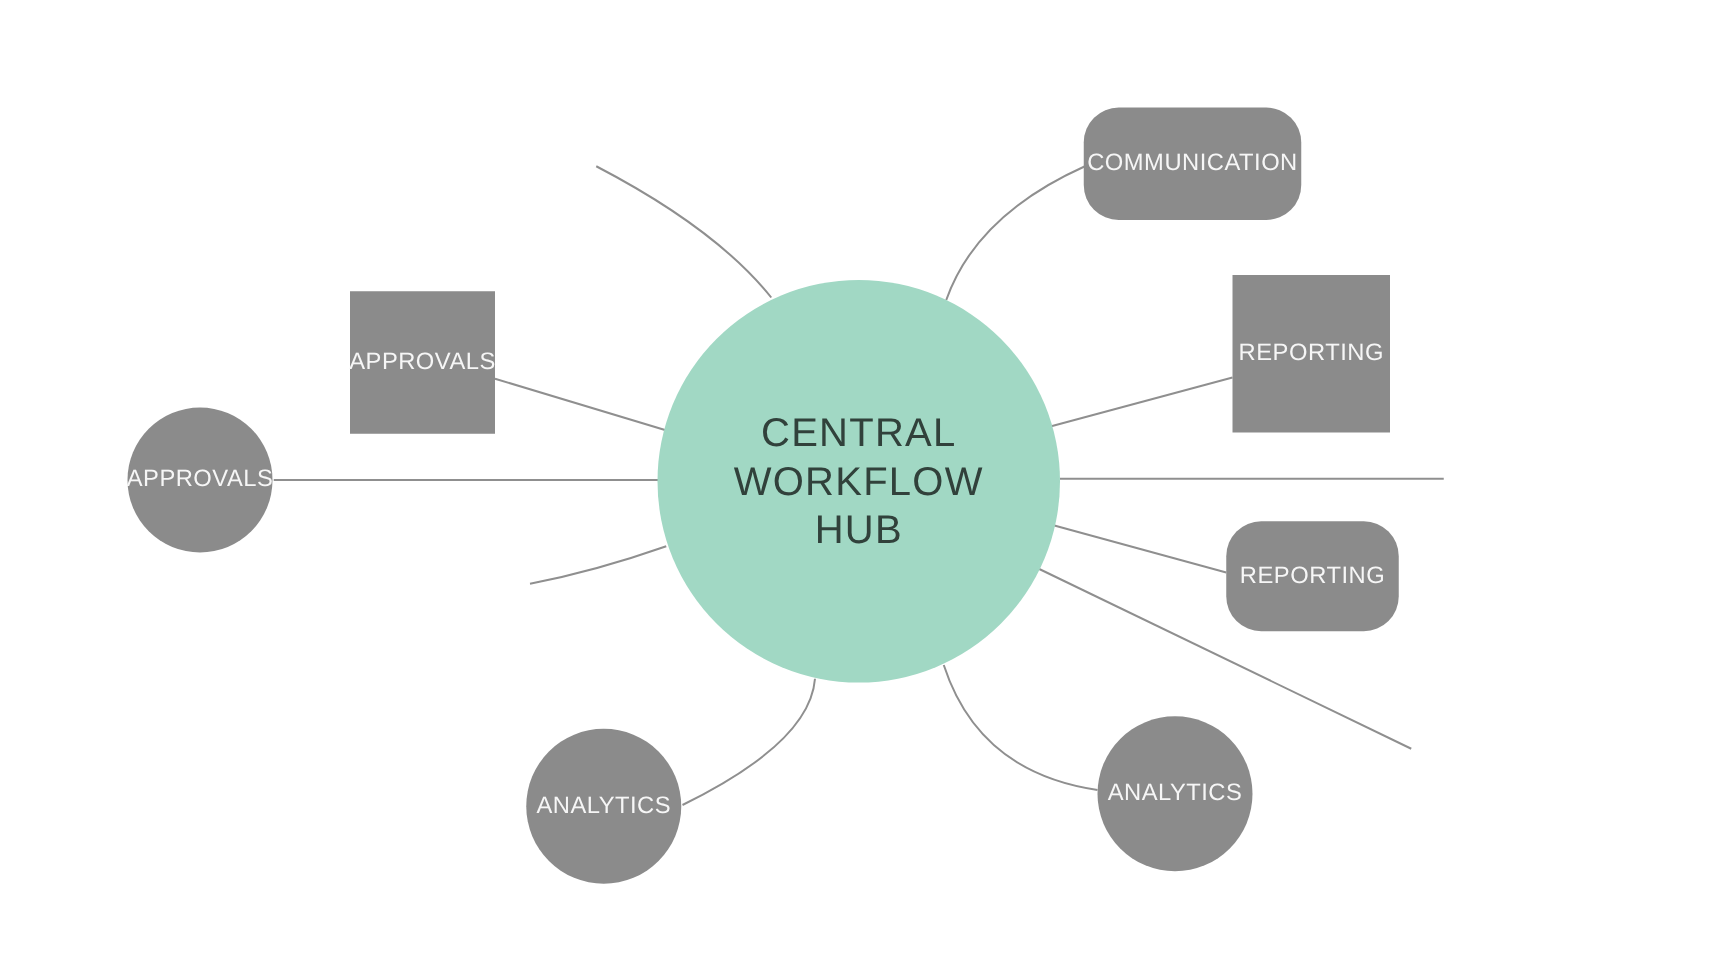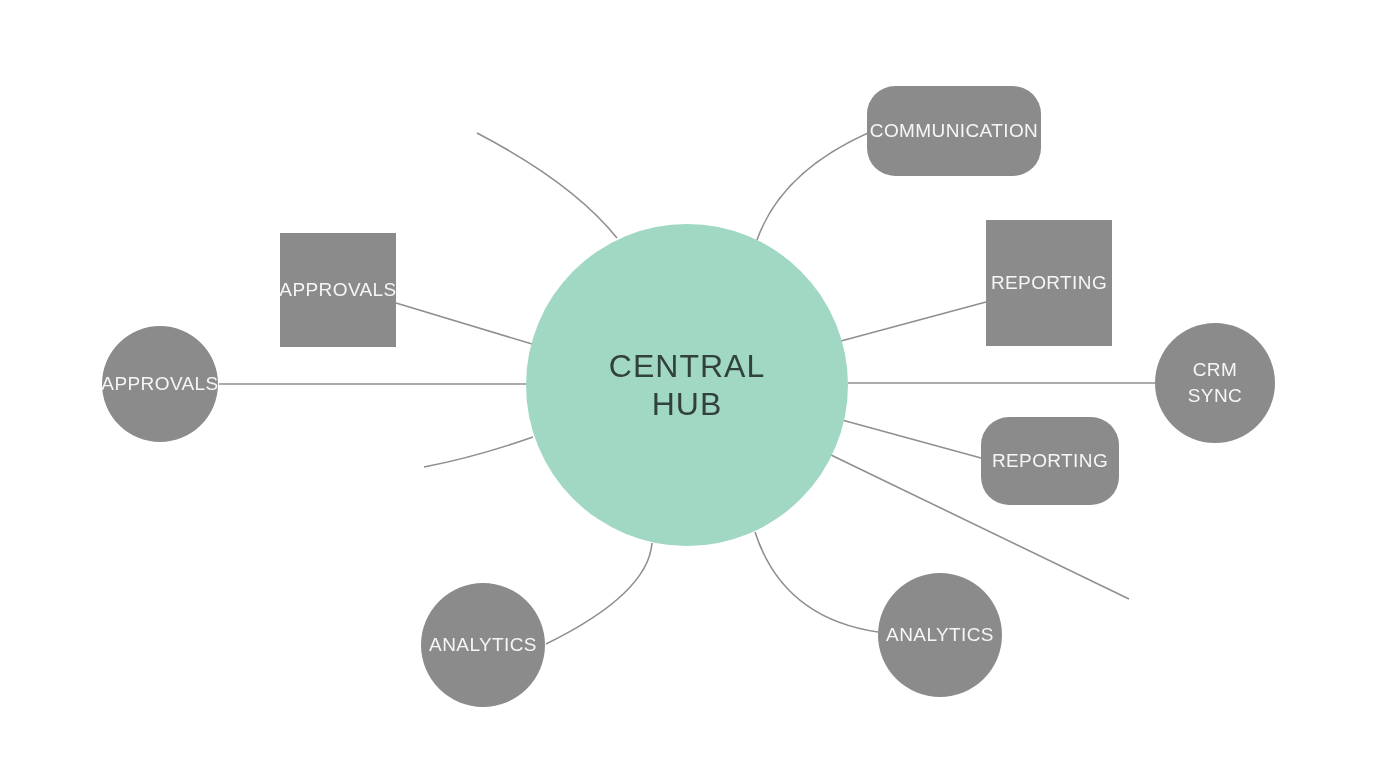--- a/index.html
+++ b/index.html
@@ -97,20 +97,21 @@
     <path d="M757,240 Q781,172 868,133"></path>
     <path d="M841,341 L986,302"></path>
     <path d="M848,383 L1155,383"></path>
     <path d="M842,420 L981,458"></path>
     <path d="M755,532 Q783,618 878,632"></path>
     <path d="M831,455 L1129,599"></path>
   </svg>
 
   <div class="hub">
     <span>CENTRAL</span>
+    <span>WORKFLOW</span>
     <span>HUB</span>
   </div>
 
 
   <div class="node square n-approvals-square">
     <span>APPROVALS</span>
   </div>
 
   <div class="node circle n-approvals-circle">
     <span>APPROVALS</span>
@@ -122,24 +123,20 @@
   </div>
 
   <div class="node rounded n-communication">
     <span>COMMUNICATION</span>
   </div>
 
   <div class="node square n-reporting-square">
     <span>REPORTING</span>
   </div>
 
-  <div class="node circle n-crm-sync">
-    <span>CRM</span>
-    <span>SYNC</span>
-  </div>
 
   <div class="node rounded n-reporting-rounded">
     <span>REPORTING</span>
   </div>
 
   <div class="node circle n-analytics-right">
     <span>ANALYTICS</span>
   </div>
 
 

